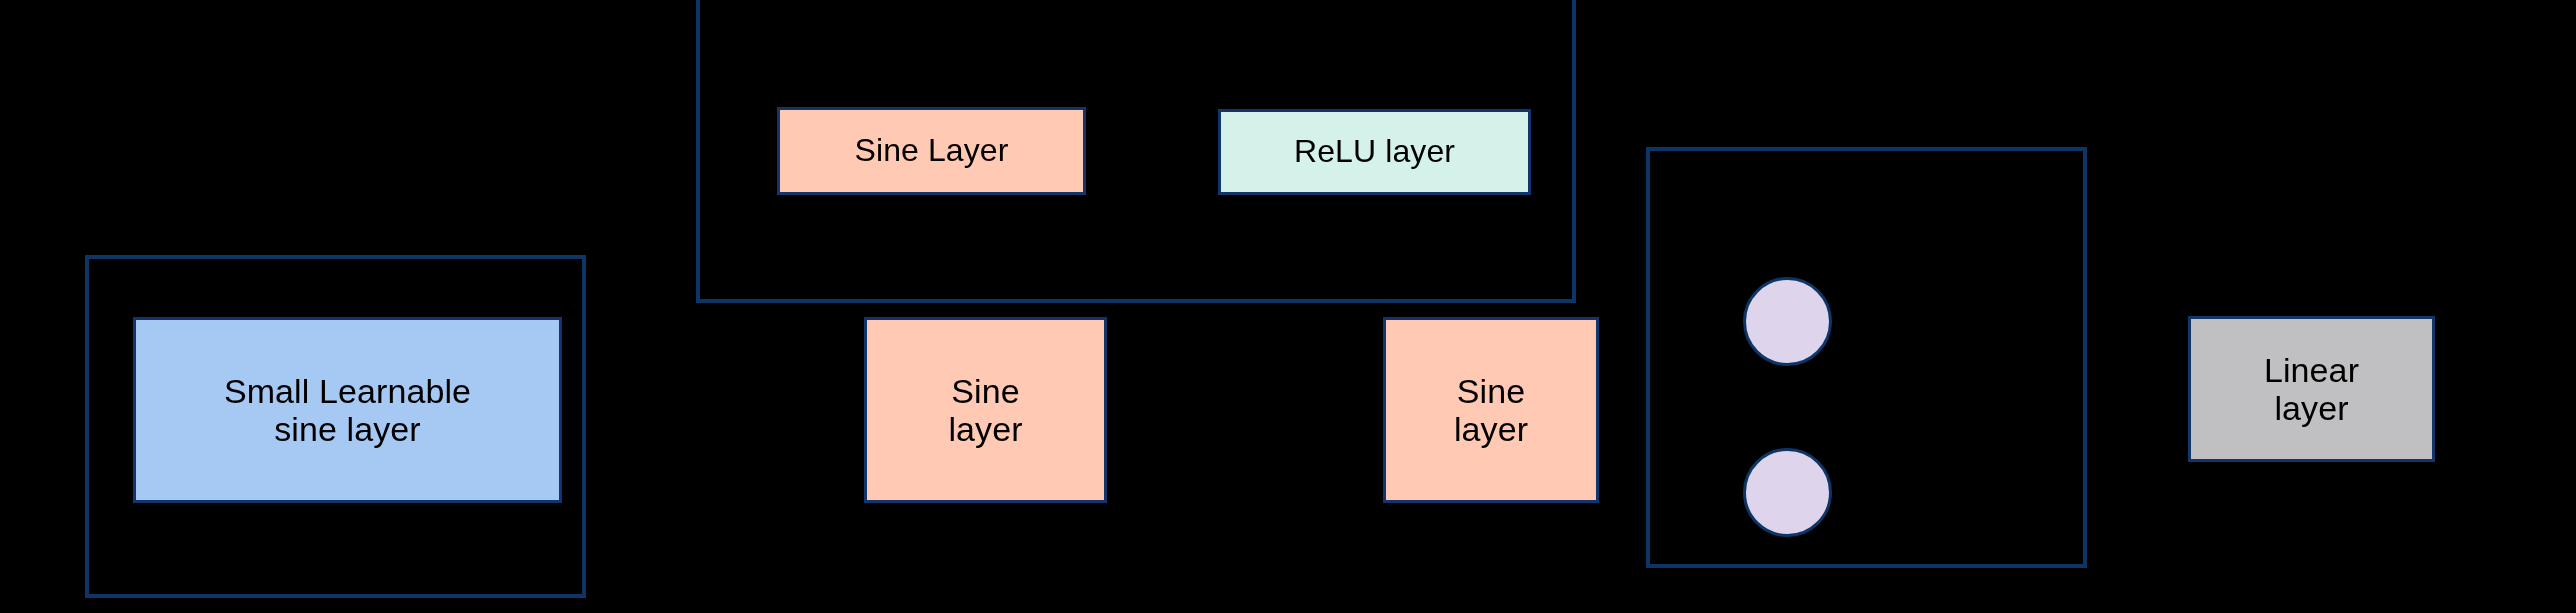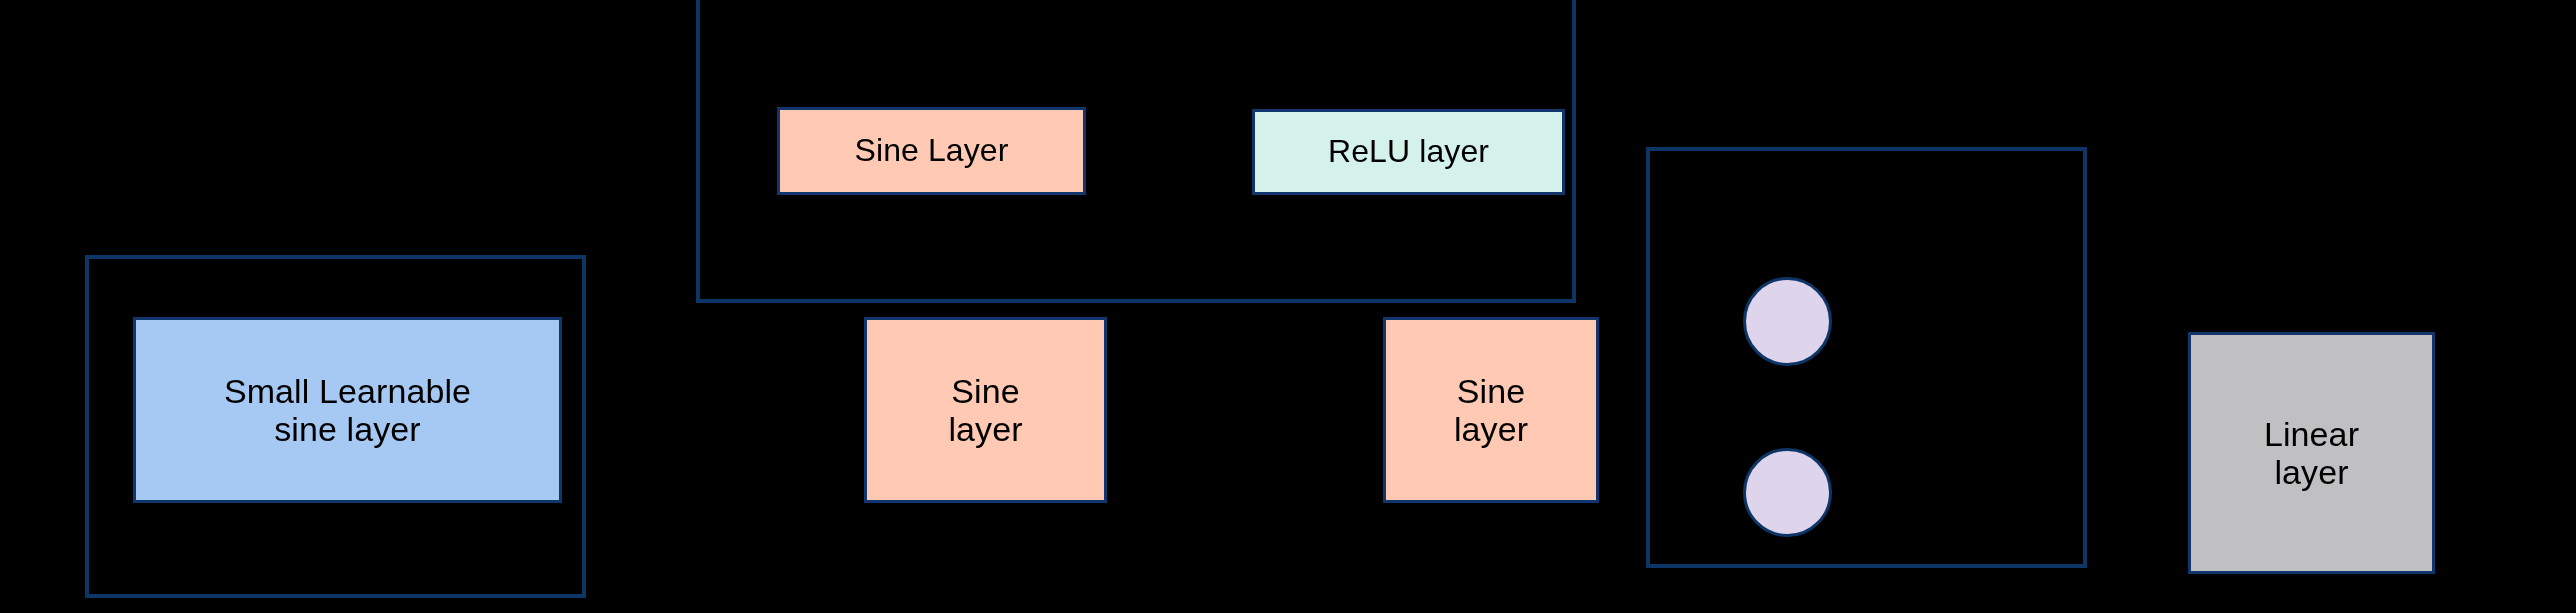--- a/index.html
+++ b/index.html
@@ -40,21 +40,21 @@
     background: transparent;
   }
 
   
   .layer-box {
     border: 3px solid #12356b;
   }
 
   .fill-blue     { background: #a6c9f4; }
   .fill-peach    { background: #ffc9b3; }
-  .fill-mint     { background: #d4f2ea; margin-left: 34px; }
+  .fill-mint     { background: #d4f2ea; }
   .fill-gray     { background: #c0c0c2; }
 
   .label {
     display: block;
     width: 100%;
     font-size: 32px;
     font-weight: 400;
     letter-spacing: 0.1px;
   }
   .label-lg { font-size: 34px; }
@@ -99,19 +99,19 @@
     <span class="label label-lg">Sine
 layer</span>
   </div>
 
   <div class="group-frame" style="left:1646px; top:147px; width:441px; height:421px;"></div>
 
   <div class="circle" style="left:1743px; top:277px; width:89px; height:89px;"></div>
 
   <div class="circle" style="left:1743px; top:448px; width:89px; height:89px;"></div>
 
-  <div class="node layer-box fill-gray" style="left:2188px; top:332px; width:247px; height:242px;">
+  <div class="node layer-box fill-gray" style="left:2188px; top:316px; width:247px; height:146px;">
     <span class="label label-lg">Linear
 layer</span>
   </div>
 
 </div>
 
 
 </body></html>

